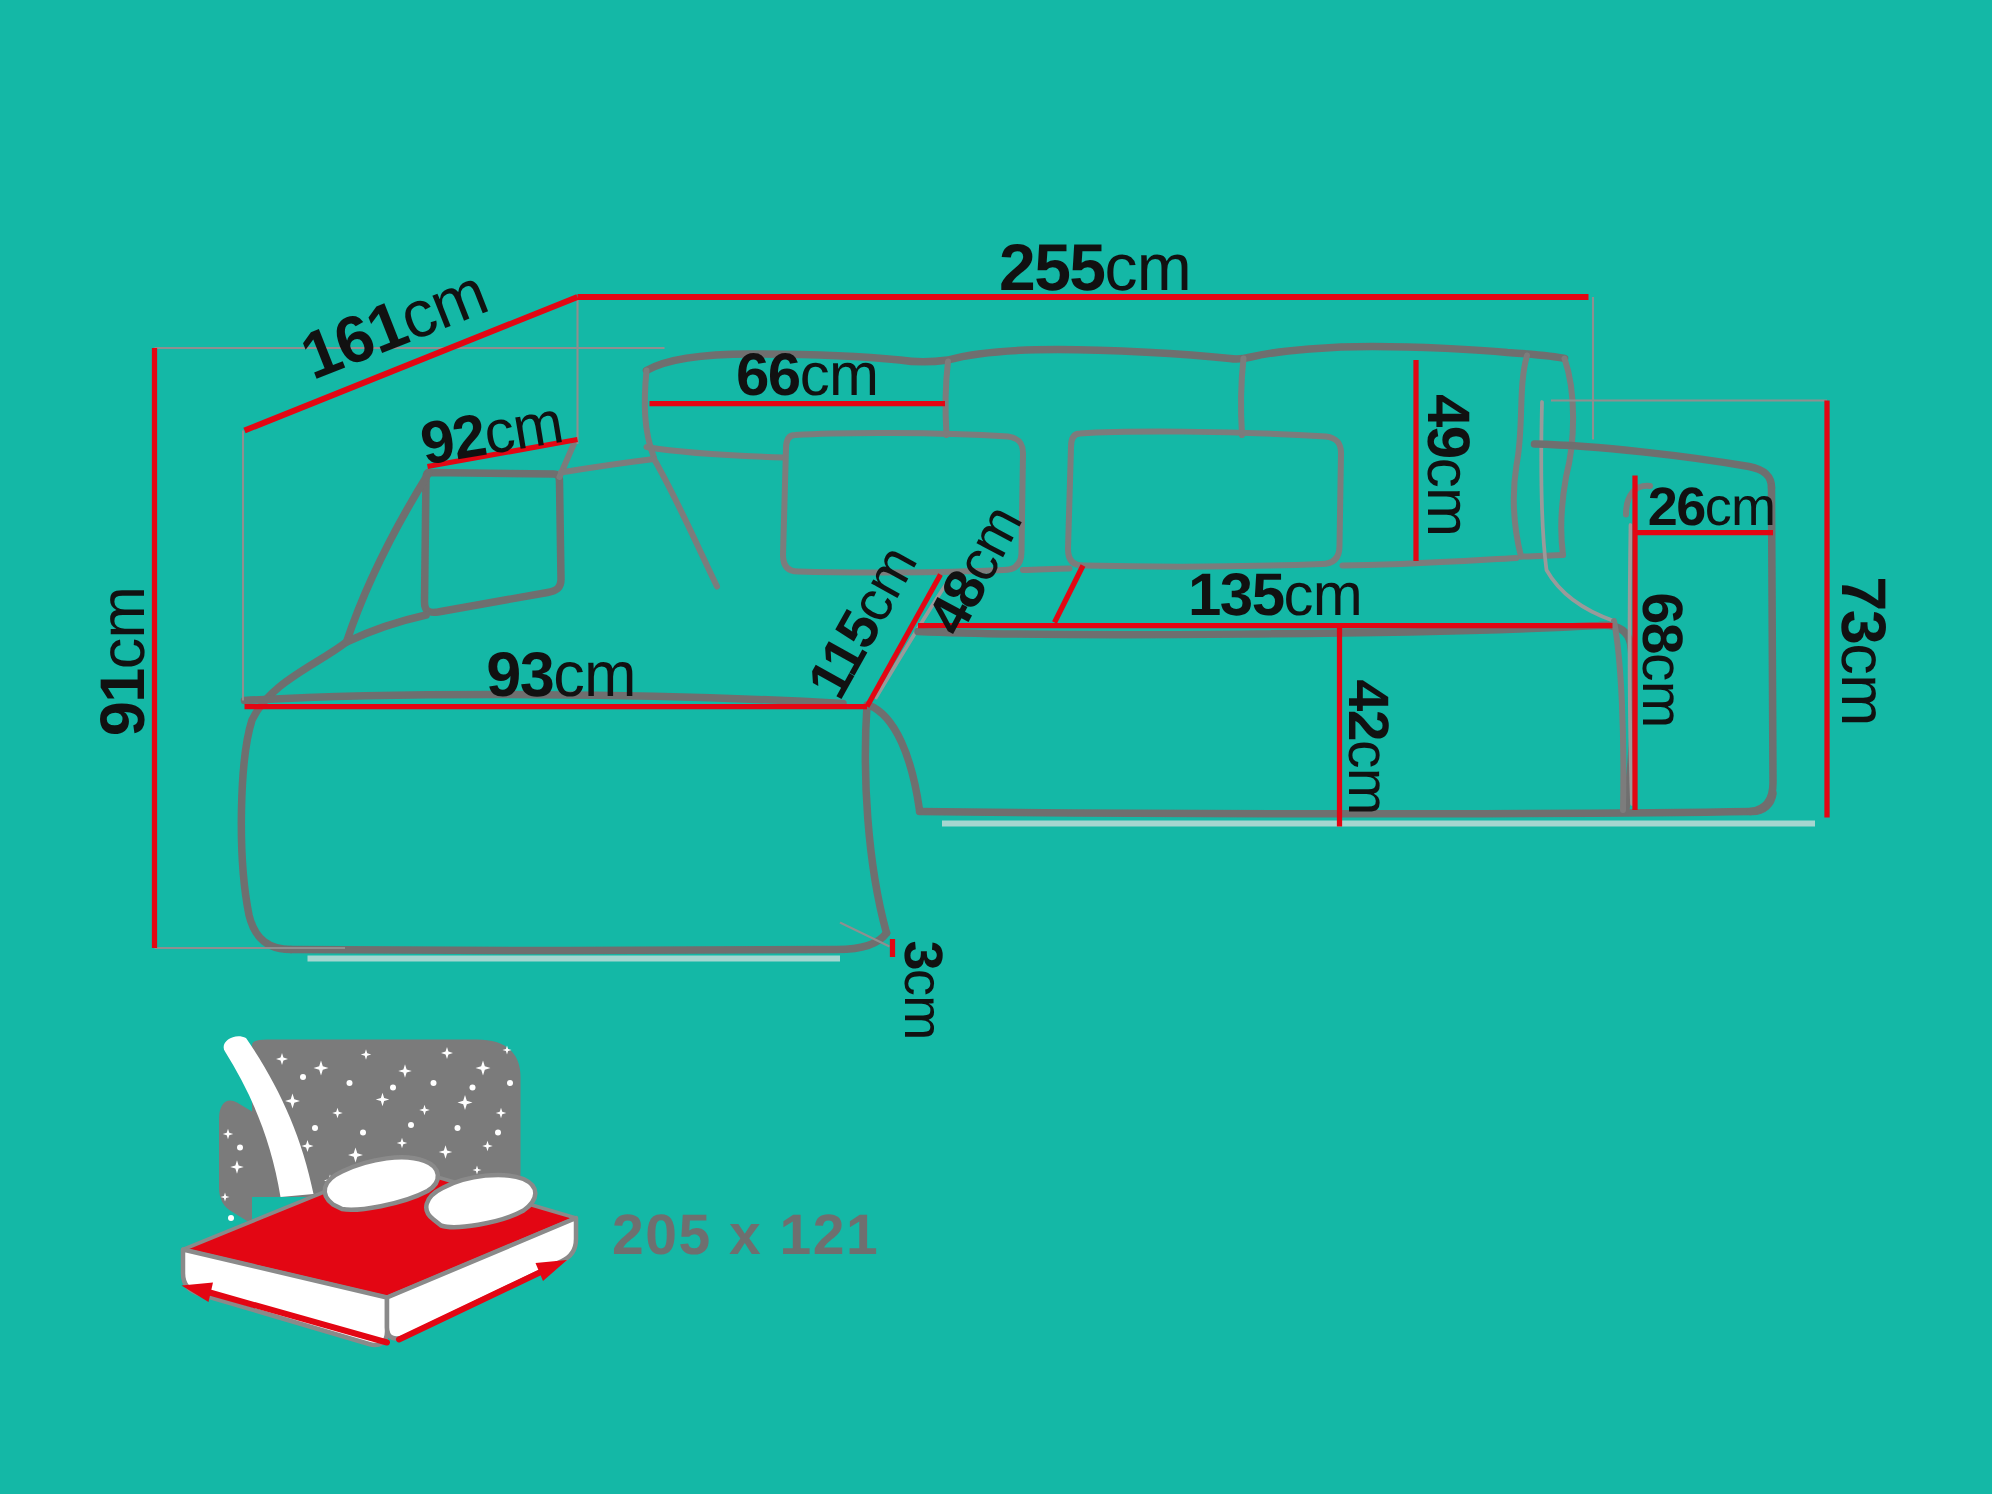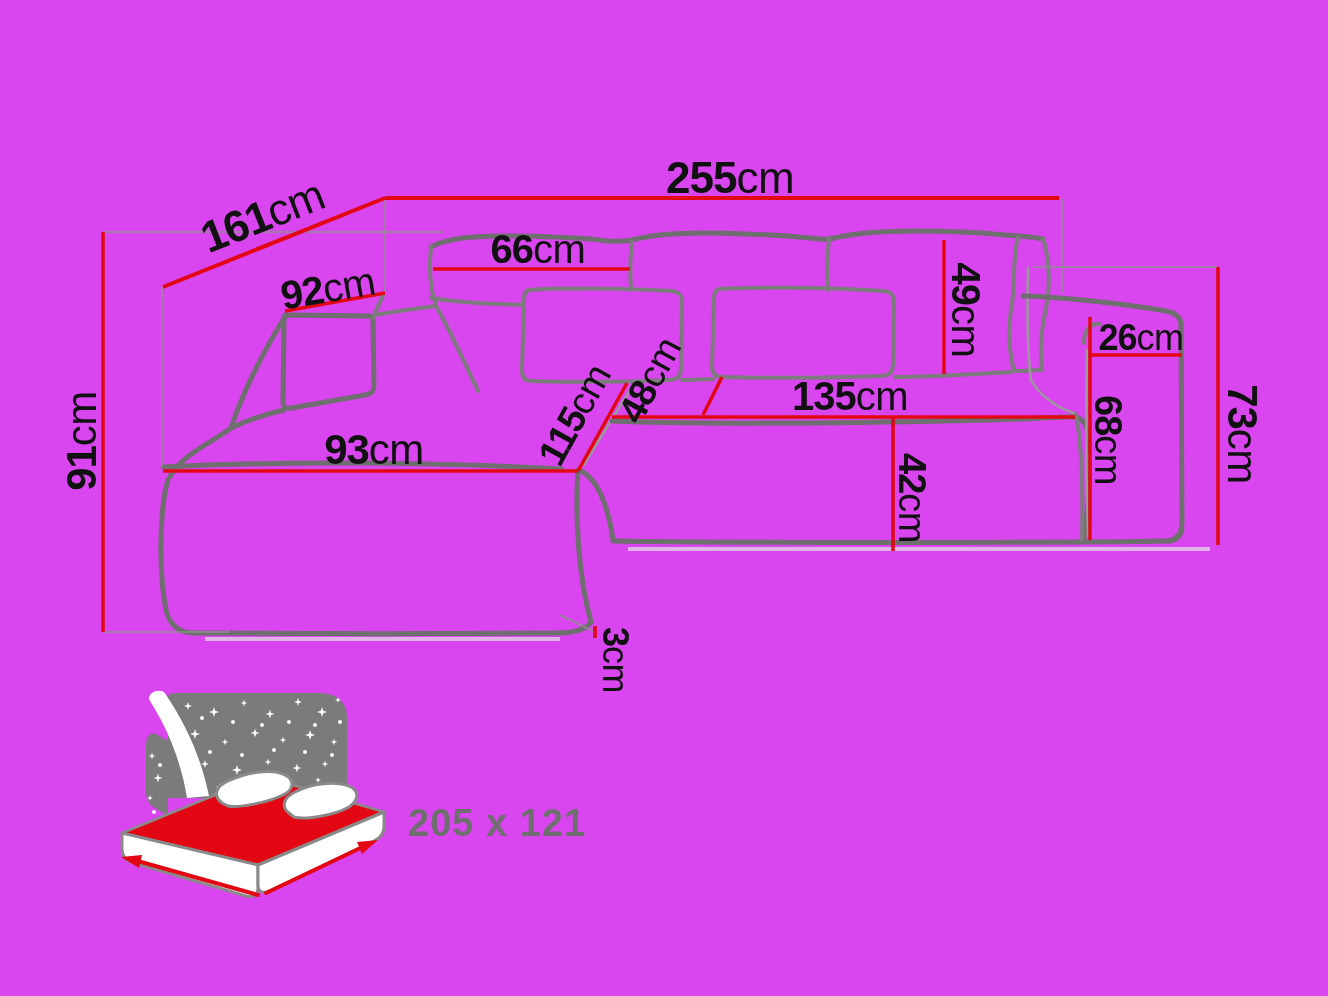--- a/index.html
+++ b/index.html
@@ -1,19 +1,19 @@
 <!DOCTYPE html>
 <html><head>
 <meta charset="utf-8">
 <style>
   html,body{margin:0;padding:0;background:#ffffff;}
   .stage{
     position:relative;
     width:1328px;height:996px;
-    background:#d946ef;
+    background:#14b8a6;
     overflow:hidden;
     font-family:"Liberation Sans", sans-serif;
   }
   svg text{
     font-family:"Liberation Sans", sans-serif;
     fill:#111111;
   }
   svg .num{font-weight:700;letter-spacing:-1px;}
   svg .unit{font-weight:400;letter-spacing:-0.5px;}
   .red-line{stroke:#e30613;stroke-width:3.5;fill:none;stroke-linecap:butt;}

